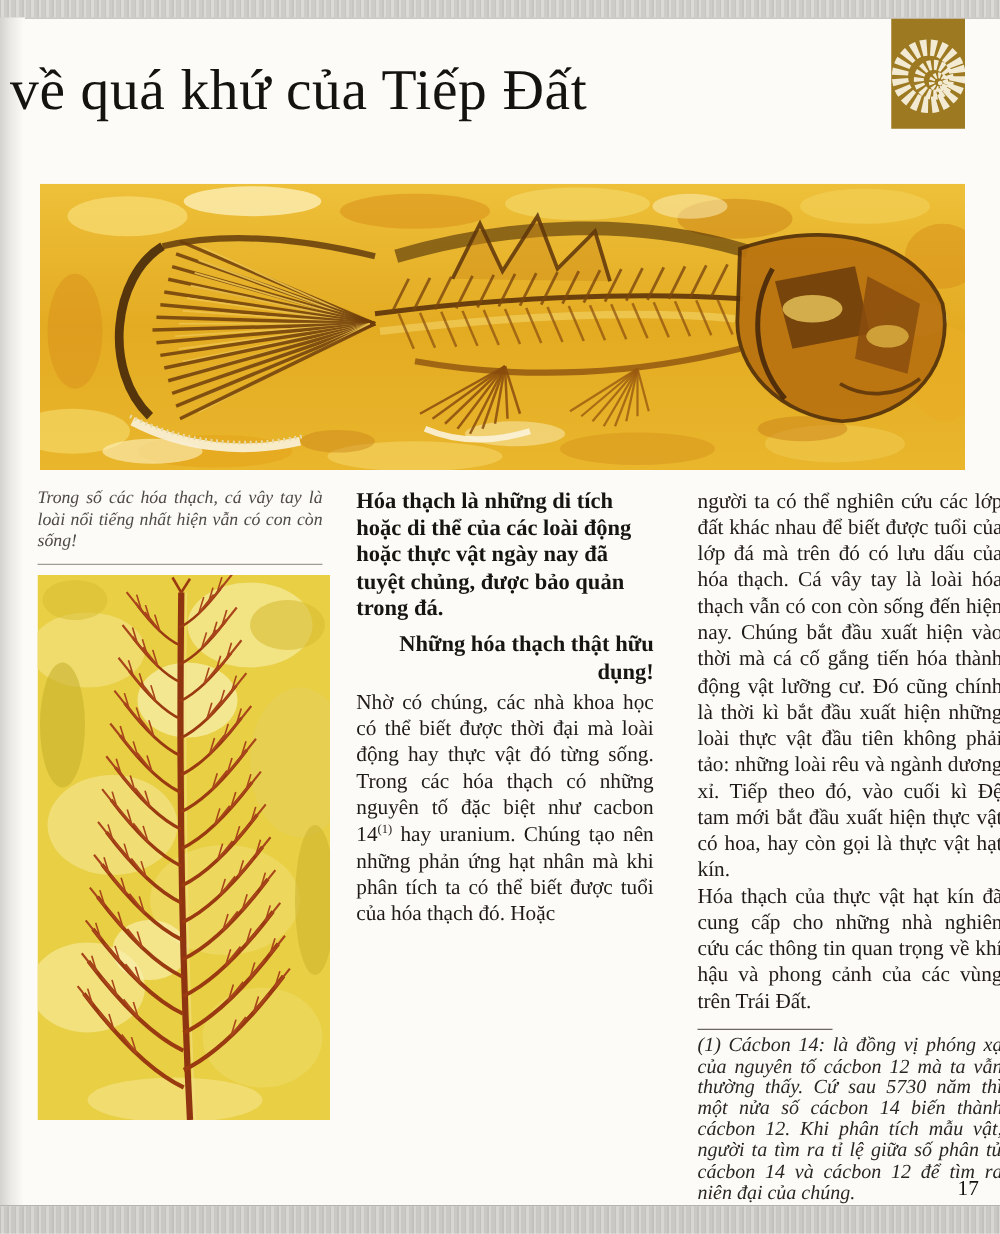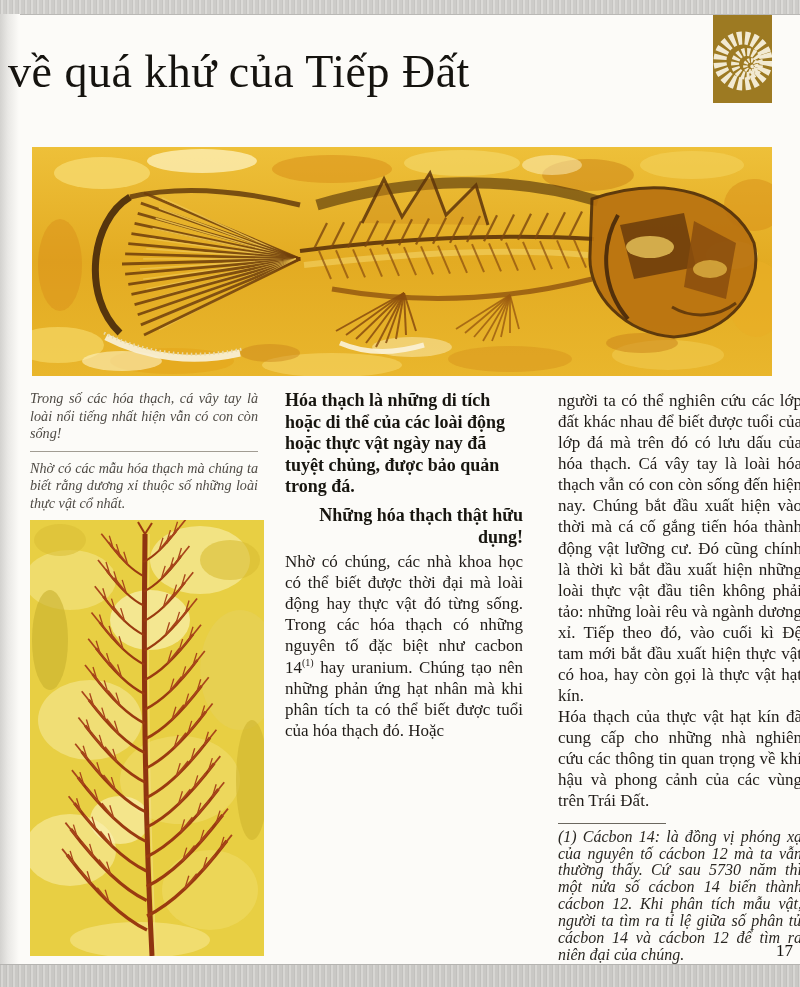--- a/index.html
+++ b/index.html
@@ -63,21 +63,21 @@
   }
   .fn-rule{
     border:none;border-top:1px solid #6b675f;width:108px;
     margin:11px 0 5px 0;
   }
   .footnote{
     font-style:italic;font-size:16px;line-height:1.06;color:#2a2722;
     text-align:justify;
   }
   .page-number{
-    position:absolute;right:7px;top:941px;font-size:17px;color:#15130f;
+    position:absolute;right:17px;top:941px;font-size:17px;color:#15130f;
   }
 </style>
 </head>
 <body>
 
 <div class="top-strip"></div>
 <div class="left-edge"></div>
 
 <h1 class="page-title">về quá khứ của Tiếp Đất</h1>
 
@@ -231,21 +231,20 @@
       <ellipse cx="618" cy="100" rx="24" ry="11" fill="#f1cf60" opacity=".75"></ellipse>
       <ellipse cx="678" cy="122" rx="17" ry="9" fill="#eac04a" opacity=".7"></ellipse>
       <path d="M640,160 C660,172 686,170 704,156" fill="none" stroke="#53300a" stroke-width="3" opacity=".8"></path>
     </g>
   </svg>
 </div>
 
 <div class="col col-left">
   <p class="caption">Trong số các hóa thạch, cá vây tay là loài nổi tiếng nhất hiện vẫn có con còn sống!</p>
   <hr class="cap-rule">
-  <p class="caption">Nhờ có các mẫu hóa thạch mà chúng ta biết rằng dương xỉ thuộc số những loài thực vật cổ nhất.</p>
   <div class="fern-fig">
     <svg viewBox="0 0 234 436" preserveAspectRatio="none">
       <rect width="234" height="436" fill="#e8cf43"></rect>
       <g>
         <ellipse cx="40" cy="60" rx="46" ry="30" fill="#f2e07a" opacity=".75"></ellipse>
         <ellipse cx="170" cy="40" rx="50" ry="34" fill="#f6eb9e" opacity=".7"></ellipse>
         <ellipse cx="210" cy="150" rx="40" ry="60" fill="#e6cf55" opacity=".8"></ellipse>
         <ellipse cx="60" cy="200" rx="52" ry="40" fill="#f4e48a" opacity=".7"></ellipse>
         <ellipse cx="150" cy="260" rx="60" ry="44" fill="#f0dc6e" opacity=".6"></ellipse>
         <ellipse cx="40" cy="330" rx="46" ry="36" fill="#f6e896" opacity=".7"></ellipse>

